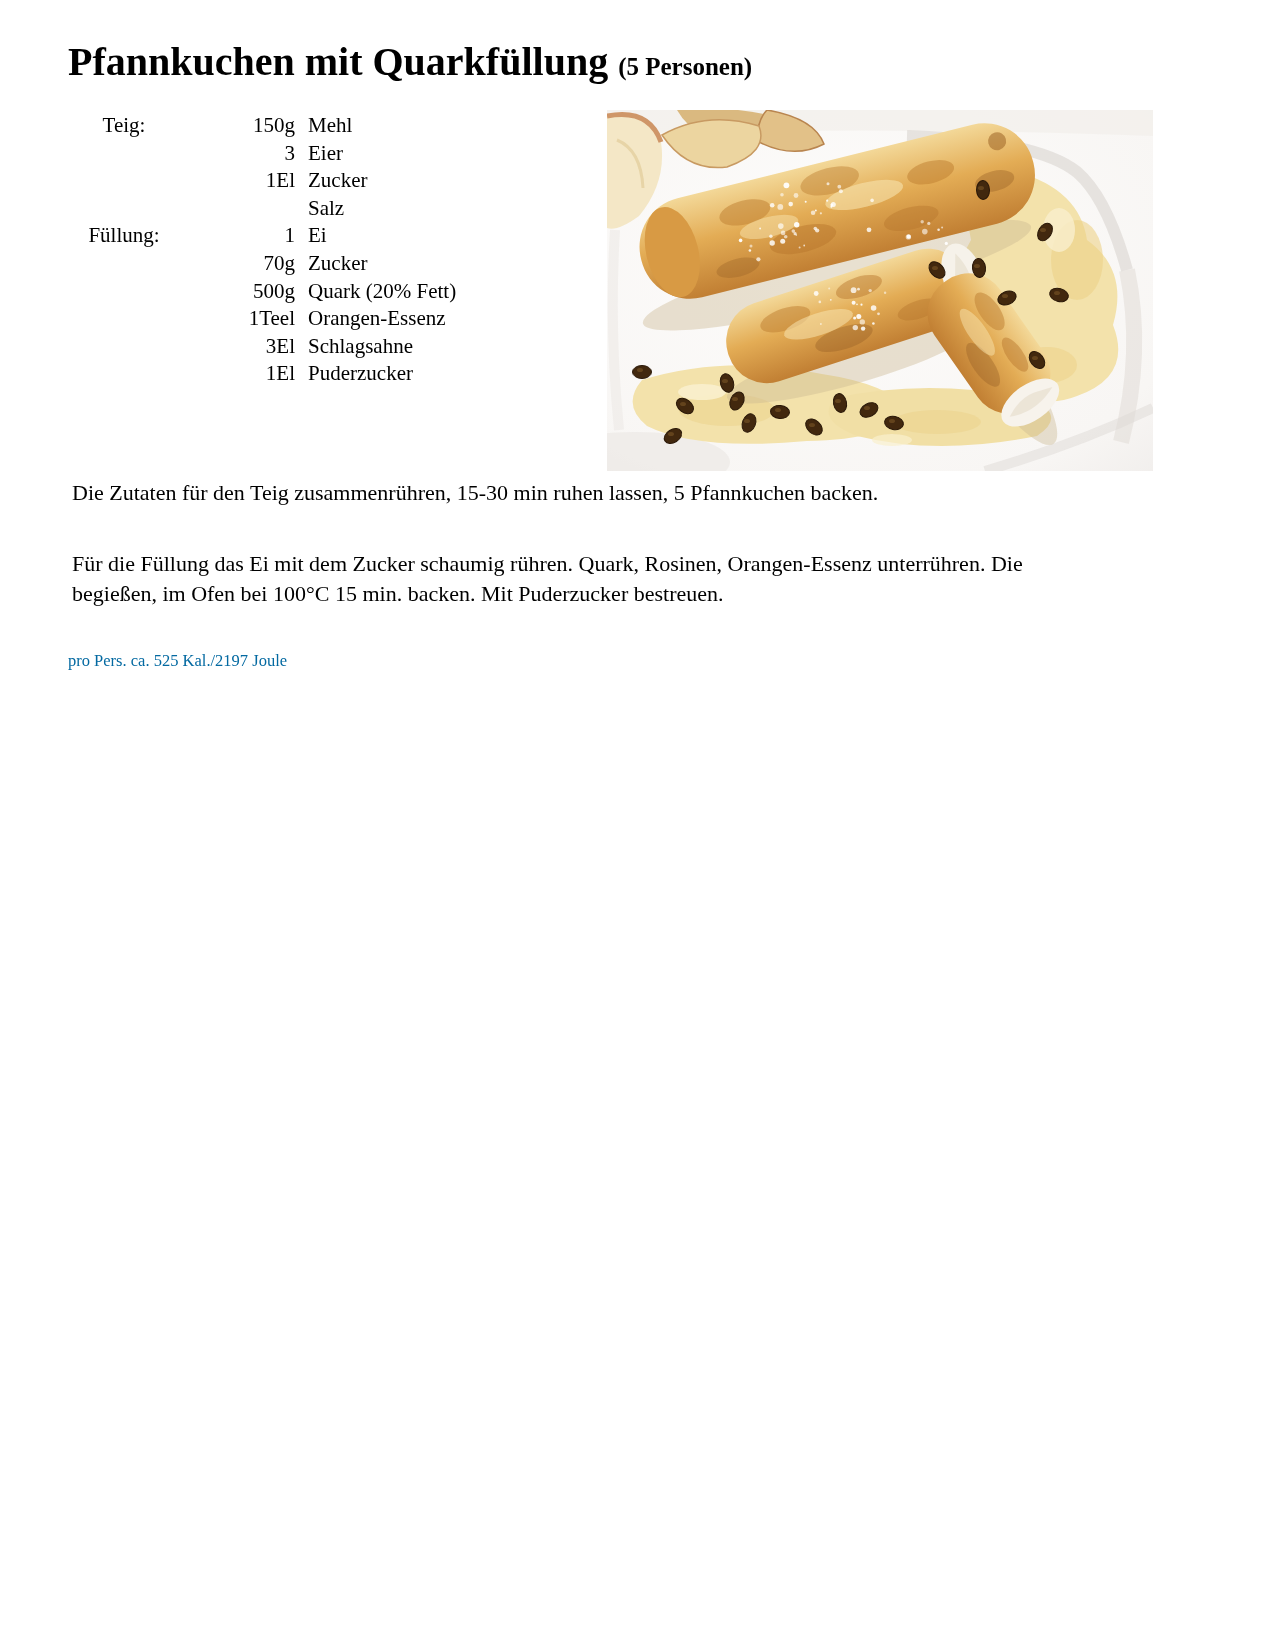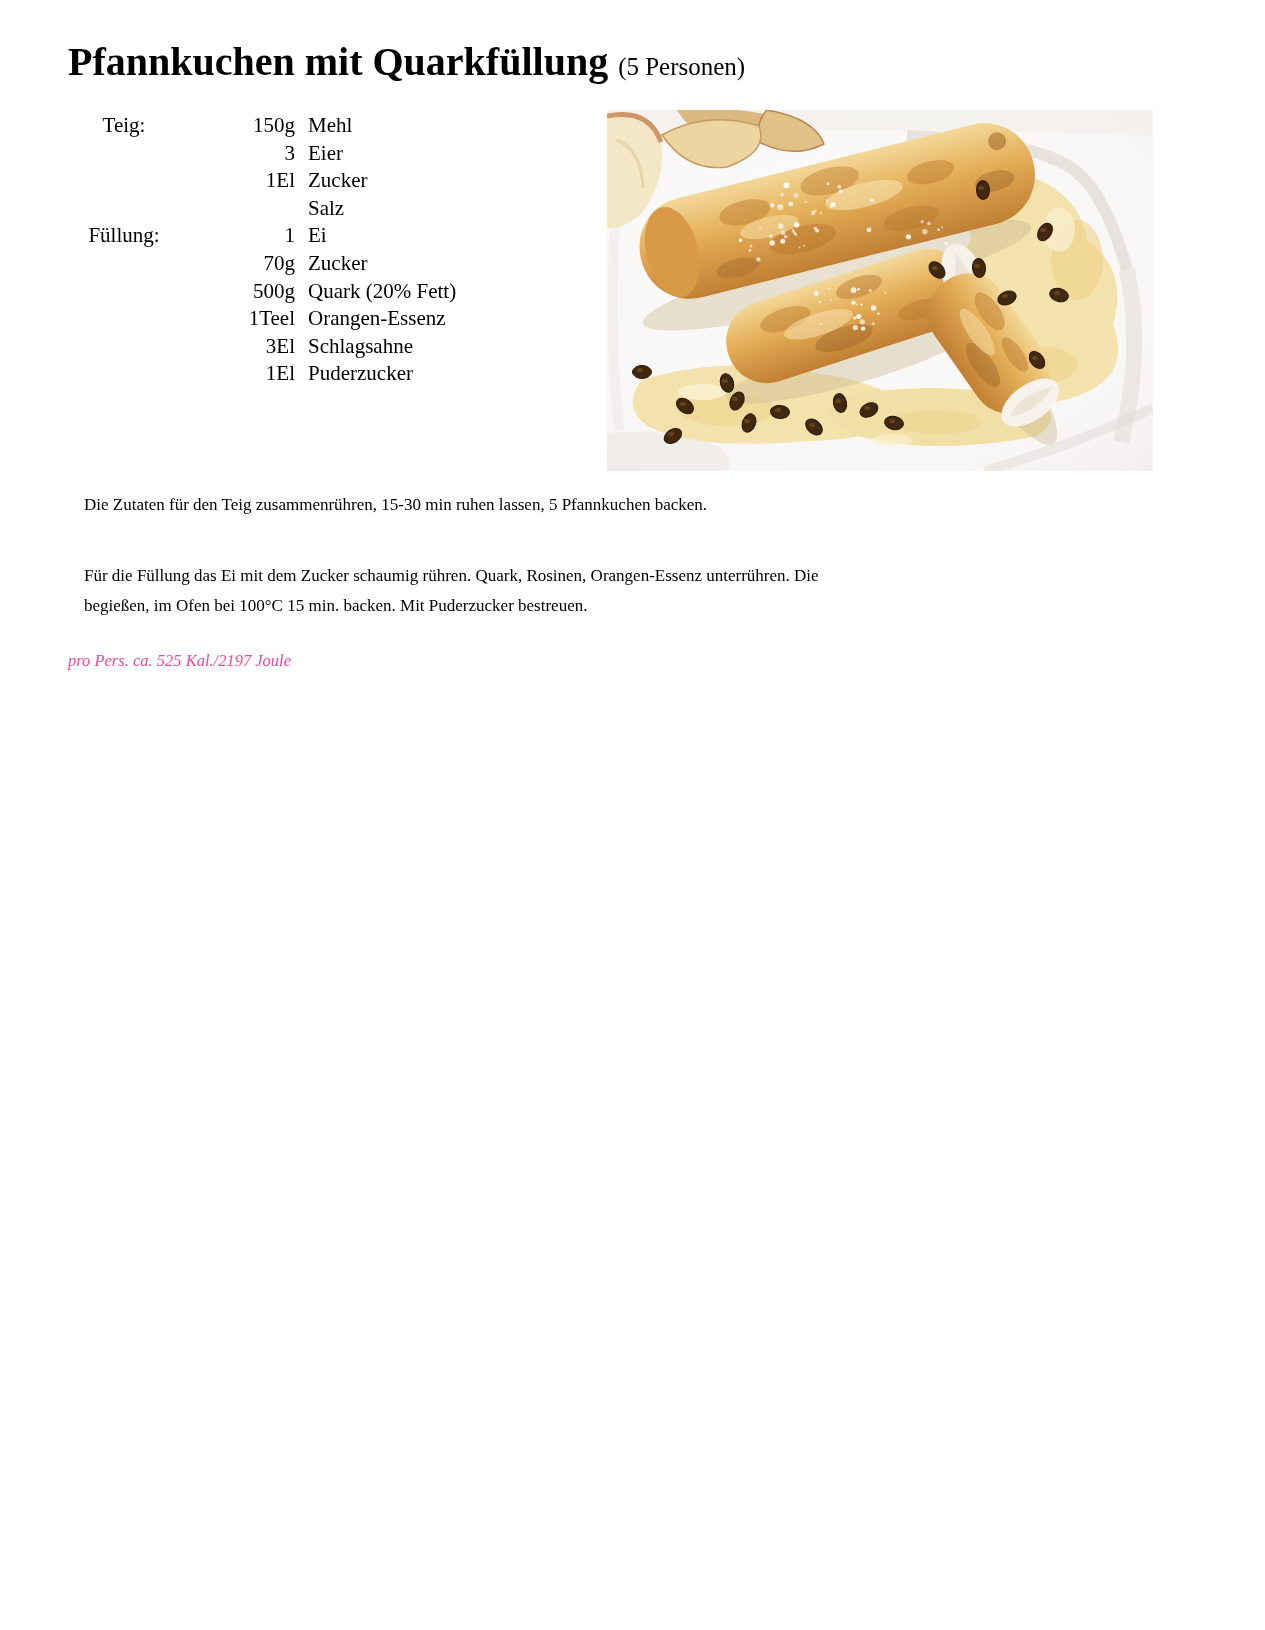--- a/index.html
+++ b/index.html
@@ -8,39 +8,39 @@
     font-family:"Liberation Serif","DejaVu Serif",serif;
     color:#000;
     overflow:hidden;
   }
   .page{position:relative;width:1265px;height:1630px;background:#fff;}
 
   .title{
     position:absolute;left:68px;top:40px;margin:0;
     font-size:40px;font-weight:bold;line-height:44px;white-space:nowrap;
   }
-  .title .servings{font-size:25px;font-weight:normal;}
+  .title .servings{font-size:25px;font-weight:bold;}
 
   .ingredients{
     position:absolute;left:68px;top:112px;
     font-size:21px;line-height:27.6px;
   }
   .ing-row{display:grid;grid-template-columns:112px 115px 1fr;white-space:nowrap;}
   .ing-label{text-align:center;}
   .ing-amount{text-align:right;}
   .ing-item{padding-left:13px;}
 
   .photo{
     position:absolute;left:607px;top:110px;width:546px;height:361px;
   }
   .photo svg{display:block;width:546px;height:361px;}
 
   .para{
-    position:absolute;left:68px;margin:16px;
-    font-size:17px;line-height:29.5px;white-space:nowrap;
+    position:absolute;left:68px;margin:4px;
+    font-size:22px;line-height:29.5px;white-space:nowrap;
   }
   #p1{top:474px;}
   #p2{top:545px;}
 
   .nutrition{
     position:absolute;left:68px;top:651px;
     font-size:16.5px;white-space:nowrap;
   }
 </style>
 </head>
@@ -304,15 +304,15 @@
     </svg>
   </div>
 
   <p class="para" id="p1">Die Zutaten für den Teig zusammenrühren, 15-30 min ruhen lassen, 5 Pfannkuchen backen.</p>
 
   <div class="para" id="p2">
       <div>Für die Füllung das Ei mit dem Zucker schaumig rühren. Quark, Rosinen, Orangen-Essenz unterrühren. Die</div>
       <div>begießen, im Ofen bei 100°C 15 min. backen. Mit Puderzucker bestreuen.</div>
     </div>
 
-  <div class="nutrition" style="color: #ec4899; font-style: italic;">pro Pers. ca. 525 Kal./2197 Joule</div>
+  <div class="nutrition" style="color: #0369a1;">pro Pers. ca. 525 Kal./2197 Joule</div>
 
 </div>
 
 </body></html>

